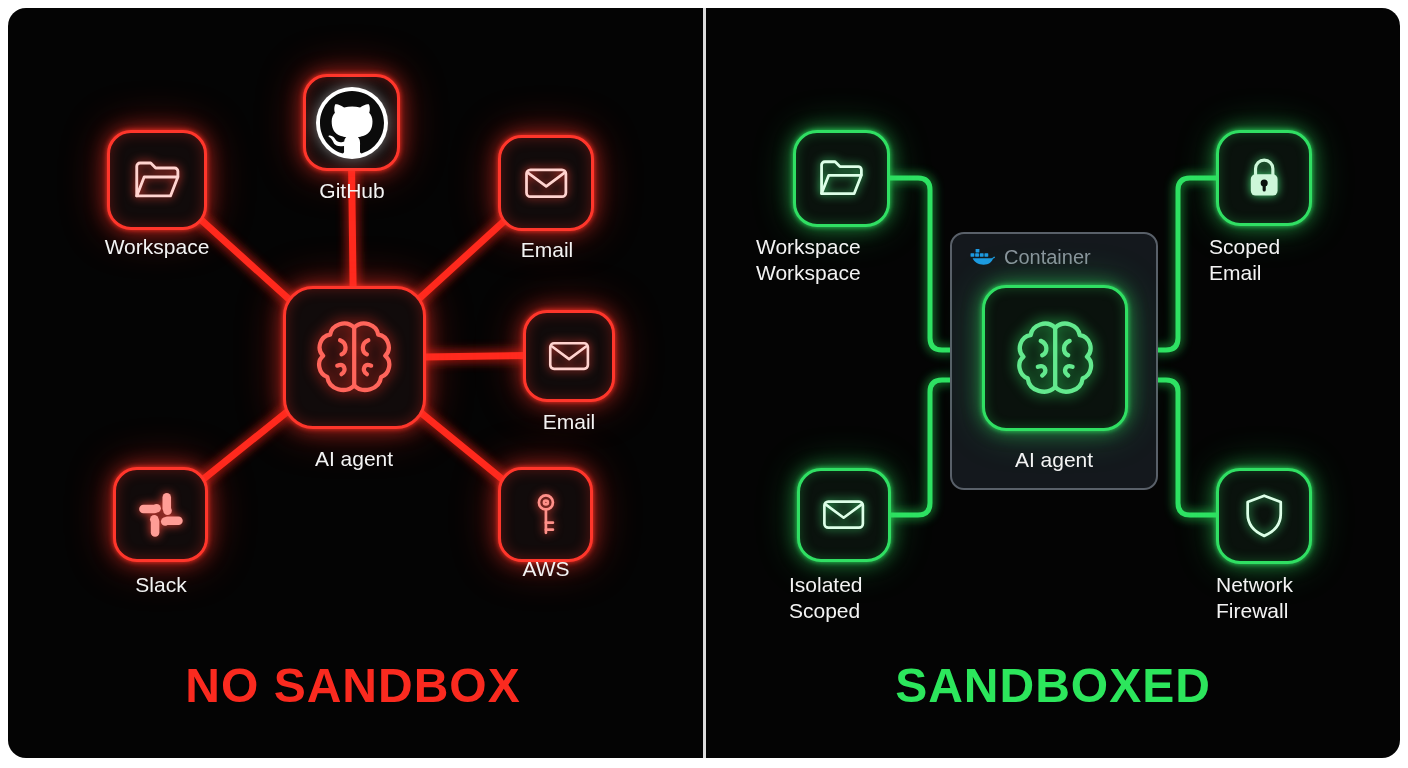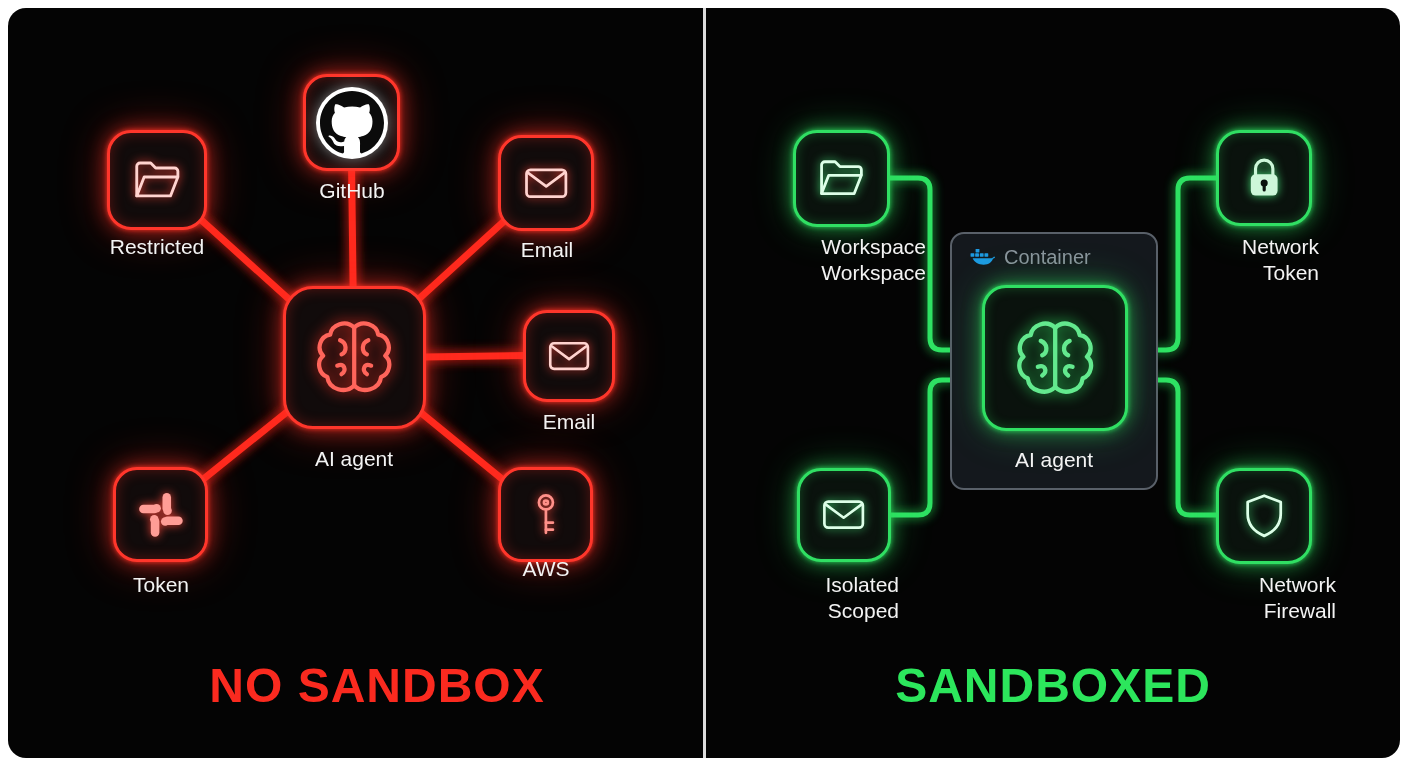--- a/index.html
+++ b/index.html
@@ -40,28 +40,28 @@
   .slack-red{color:#ff9d96;filter:drop-shadow(0 0 5px rgba(255,70,58,.9));}
   .key-red{color:#ff9089;filter:drop-shadow(0 0 5px rgba(255,70,58,.9));}
   .lock-green{color:#cdf7d9;filter:drop-shadow(0 0 5px rgba(70,230,122,.9));}
   .gh-circle{
     width:72px;height:72px;border-radius:50%;background:#ffffff;
     display:flex;align-items:center;justify-content:center;
     box-shadow:0 0 14px rgba(255,255,255,.45);
   }
   .gh-circle svg{width:64px;height:64px;color:#0b0b0b;}
   .lbl{
-    position:absolute;transform:translateX(-50%);text-align:right;
+    position:absolute;transform:translateX(-50%);text-align:left;
     color:#f3f3f3;font-size:21px;line-height:1.22;white-space:pre-line;
   }
   .title{
     position:absolute;transform:translateX(-50%);
     font-size:48px;font-weight:700;letter-spacing:1px;white-space:nowrap;
   }
-  .title.red{color:#fa2a1f;margin-left:24px;}
+  .title.red{color:#fa2a1f;}
   .title.green{color:#2ce65c;}
   .container-box{
     position:absolute;left:950px;top:232px;width:208px;height:258px;
     background:#14181d;border:2px solid #596069;border-radius:14px;
     box-sizing:border-box;
   }
   .container-hdr{
     position:absolute;top:12px;left:16px;display:flex;align-items:center;gap:9px;
     color:#8b949d;font-size:20px;
   }
@@ -198,21 +198,21 @@
     <path d="M1216 178 H1190 Q1178 178 1178 190 V338 Q1178 350 1166 350 H1158"></path>
     <path d="M1216 515 H1190 Q1178 515 1178 503 V392 Q1178 380 1166 380 H1158"></path>
   </g>
 </svg>
 
 <div class="node red" style="left:107px;top:130px;width:100px;height:100px">
   <svg class="ic red-outline">
       <use href="#sym-folder"></use>
     </svg>
 </div>
-<div class="lbl" style="left:157px;top:234px">Restricted</div>
+<div class="lbl" style="left:157px;top:234px">Workspace</div>
 
 <div class="node red" style="left:303px;top:74px;width:97px;height:97px">
   <div class="gh-circle">
     <svg>
         <use href="#sym-github"></use>
       </svg>
   </div>
 </div>
 <div class="lbl" style="left:352px;top:178px">GitHub</div>
 
@@ -235,21 +235,21 @@
       <use href="#sym-envelope"></use>
     </svg>
 </div>
 <div class="lbl" style="left:569px;top:409px">Email</div>
 
 <div class="node red" style="left:113px;top:467px;width:95px;height:95px">
   <svg class="ic slack-red">
       <use href="#sym-slack"></use>
     </svg>
 </div>
-<div class="lbl" style="left:161px;top:572px">Token</div>
+<div class="lbl" style="left:161px;top:572px">Slack</div>
 
 <div class="node red" style="left:498px;top:467px;width:95px;height:95px">
   <svg class="ic key-red">
       <use href="#sym-key"></use>
     </svg>
 </div>
 <div class="lbl" style="left:546px;top:556px">AWS</div>
 
 <div class="title red" style="left:353px;top:658px">NO SANDBOX</div>
 
@@ -258,21 +258,21 @@
       <use href="#sym-folder"></use>
     </svg>
 </div>
 <div class="lbl" style="left:841px;top:234px;width:170px;margin-left:-0px">Workspace Workspace</div>
 
 <div class="node green" style="left:1216px;top:130px;width:96px;height:96px">
   <svg class="ic lock-green">
       <use href="#sym-lock"></use>
     </svg>
 </div>
-<div class="lbl" style="left:1264px;top:234px;width:110px">Network Token</div>
+<div class="lbl" style="left:1264px;top:234px;width:110px">Scoped Email</div>
 
 <div class="container-box">
   <div class="container-hdr">
     <svg>
         <use href="#sym-docker"></use>
       </svg>
     <span>Container</span>
   </div>
   <div class="node green agent-green">
     <svg class="ic brain-green" style="width:66%;height:66%">

